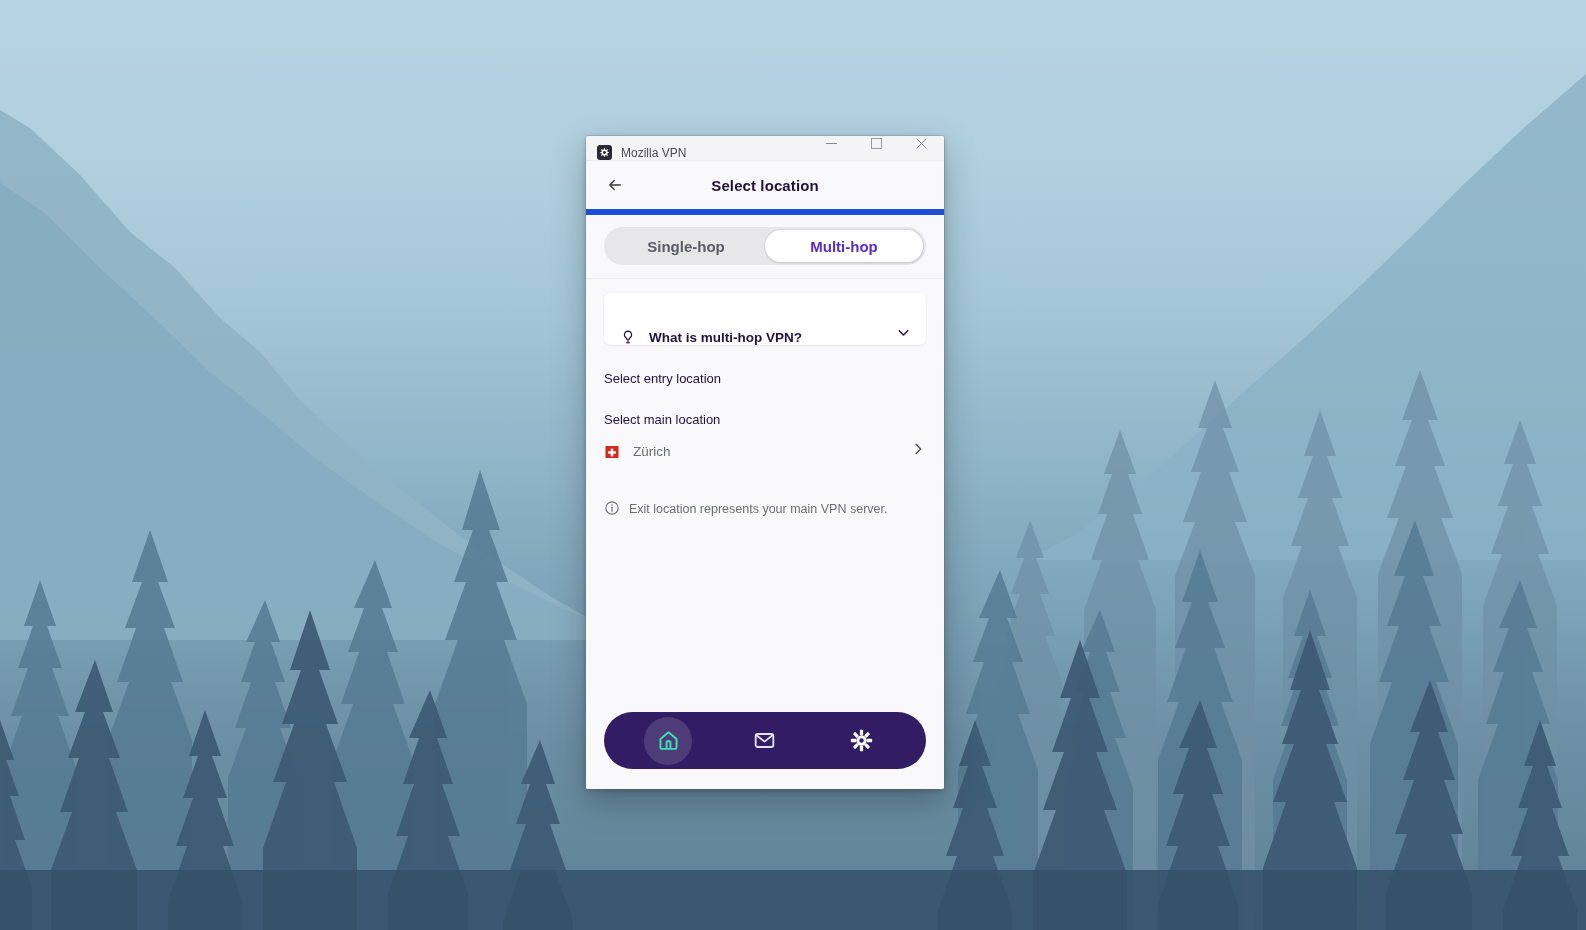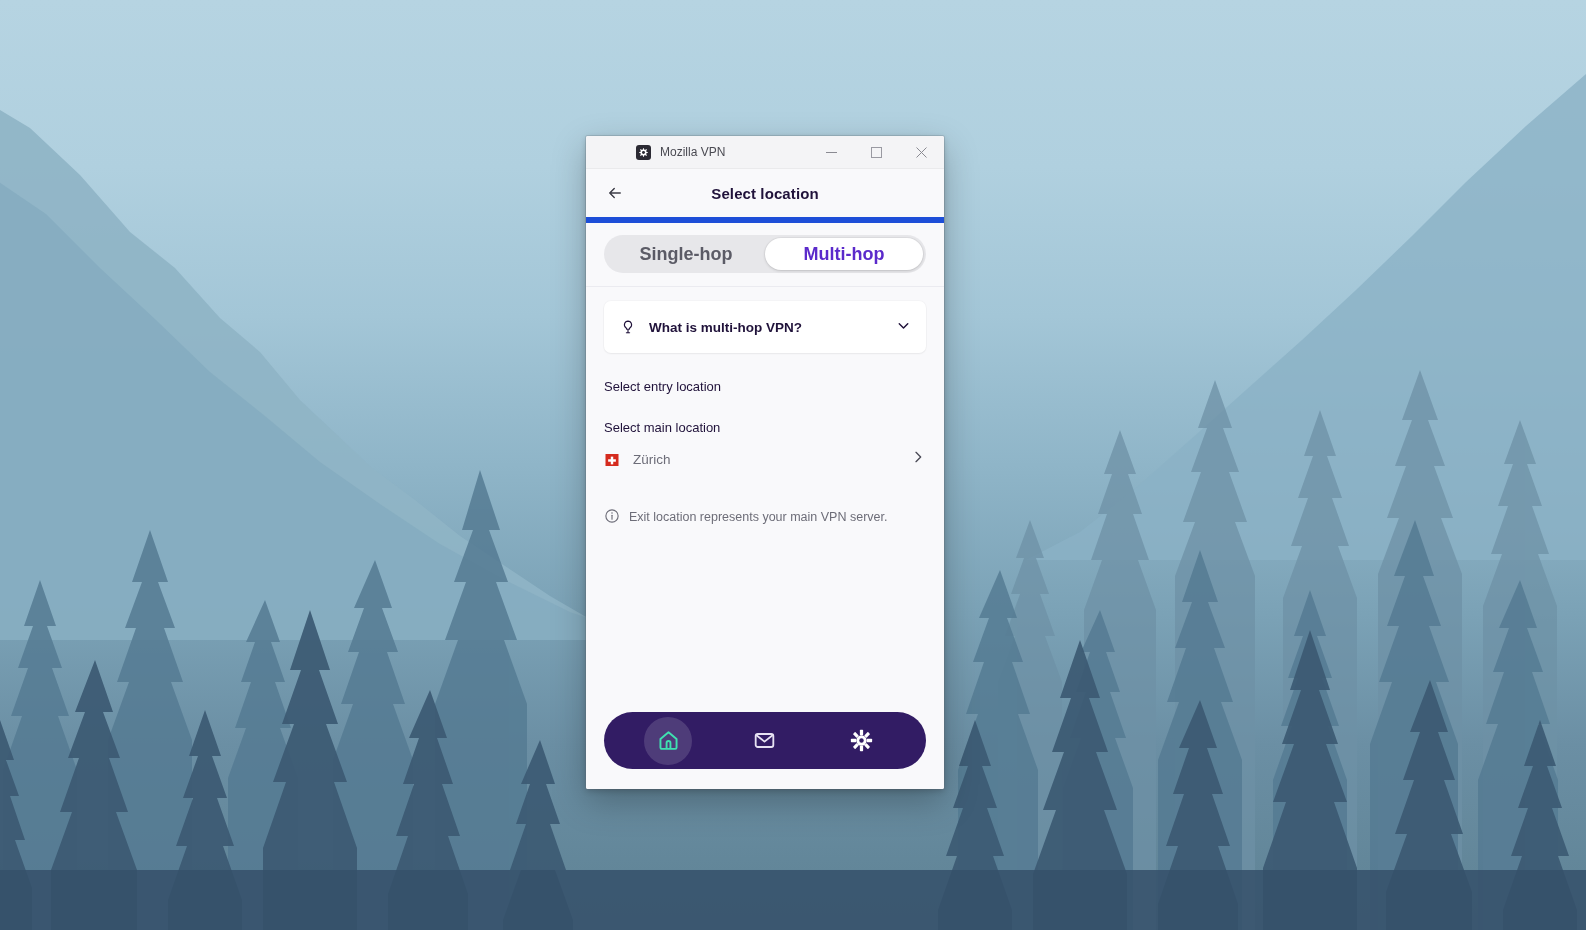--- a/index.html
+++ b/index.html
@@ -55,27 +55,26 @@
       0 2px 6px rgba(0,0,0,0.18),
       0 12px 34px rgba(0,0,0,0.26),
       0 0 0 1px rgba(120,130,140,0.28);
     display: flex;
     flex-direction: column;
     overflow: hidden;
   }
 
   
   .titlebar {
-    height: 33px;
+    height: 25px;
     background: #f4f4f6;
     display: flex;
-    align-items: center;
+    align-items: flex-end;
     flex: none;
     border-bottom: 1px solid rgba(0,0,0,0.04);
-    padding-left: 39px;
   }
   .tb-left {
     display: flex;
     align-items: center;
     gap: 9px;
     padding-left: 11px;
     flex: 1 1 auto;
     min-width: 0;
   }
   .app-logo {
@@ -149,21 +148,21 @@
     border-radius: 22px;
     padding: 3px;
     height: 38px;
   }
   .seg-btn {
     flex: 1 1 50%;
     border: none;
     background: transparent;
     border-radius: 20px;
     font-family: inherit;
-    font-size: 18px;
+    font-size: 15px;
     font-weight: bold;
     color: #5b5b66;
     cursor: pointer;
     display: flex;
     align-items: center;
     justify-content: center;
   }
   .seg-btn.active {
     background: #ffffff;
     color: #5b2acb;
@@ -176,21 +175,21 @@
     background: #f9f9fb;
     padding: 14px 18px 0 18px;
     overflow: hidden;
   }
 
   .info-card {
     background: #ffffff;
     border-radius: 7px;
     height: 52px;
     display: flex;
-    align-items: center;
+    align-items: flex-end;
     padding: 0 14px 0 16px;
     gap: 13px;
     cursor: pointer;
     box-shadow: 0 1px 2px rgba(0,0,0,0.05), 0 0 0 1px rgba(0,0,0,0.02);
   }
   .info-card-label {
     flex: 1 1 auto;
     font-size: 13.5px;
     font-weight: bold;
     color: #20123a;

